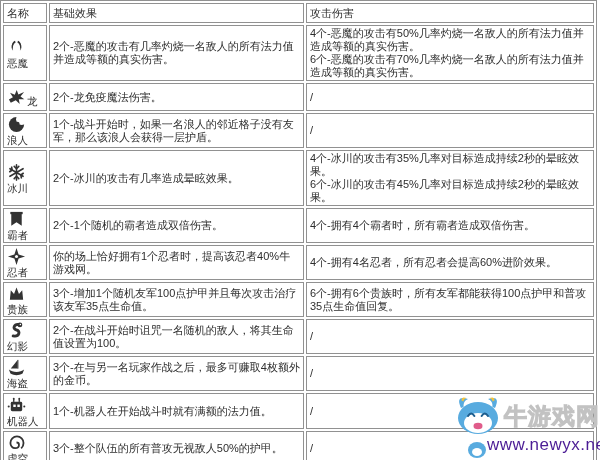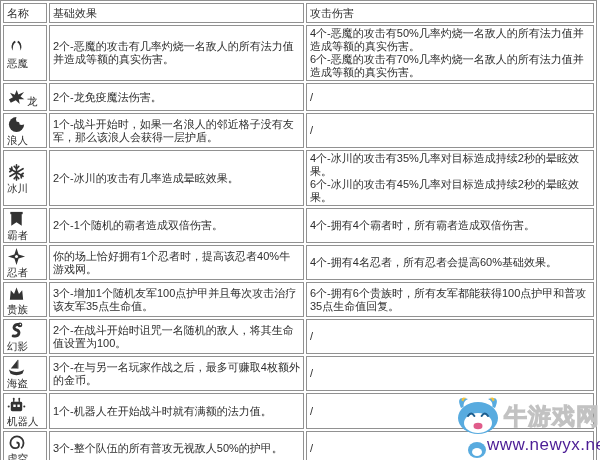--- a/index.html
+++ b/index.html
@@ -134,21 +134,21 @@
               <span class="icon">
                 <svg viewBox="0 0 20 20" fill="#333333">
                   <path d="M10,1 L12.2,7.8 L19,10 L12.2,12.2 L10,19 L7.8,12.2 L1,10 L7.8,7.8 Z"></path>
                   <circle cx="10" cy="10" r="1.6" fill="#fff"></circle>
                 </svg>
               </span>
               <span class="trait-label">忍者</span>
             </div>
           </td>
           <td class="fx">你的场上恰好拥有1个忍者时，提高该忍者40%牛游戏网。</td>
-          <td class="fx">4个-拥有4名忍者，所有忍者会提高60%基础效果。</td>
+          <td class="fx">4个-拥有4名忍者，所有忍者会提高60%进阶效果。</td>
         </tr>
         <tr style="height: 28px;">
           <td>
             <div class="name-cell">
               <span class="icon">
                 <svg viewBox="0 0 20 20" fill="#333333">
                   <path d="M3,16.5 H17 L16,6.5 L12.6,10.6 L10,3.8 L7.4,10.6 L4,6.5 Z"></path>
                 </svg>
               </span>
               <span class="trait-label">贵族</span>

